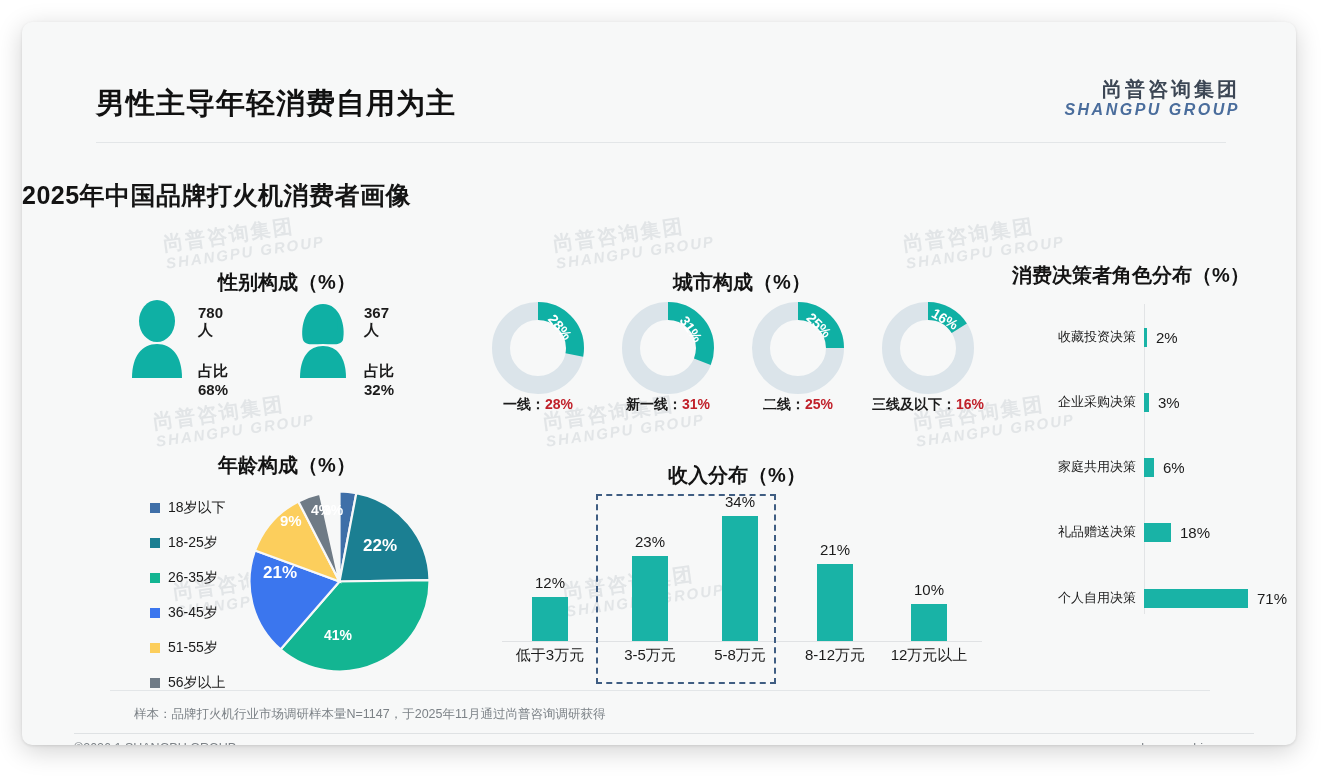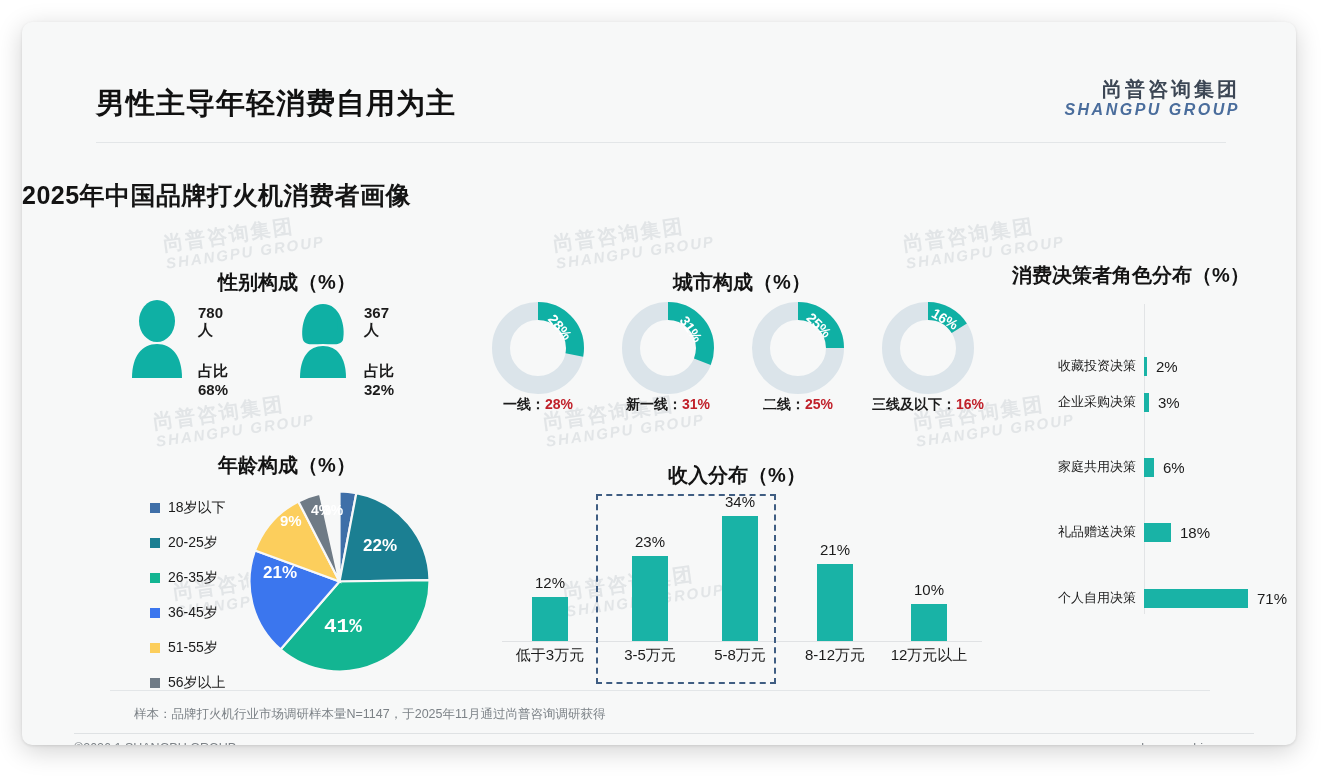--- a/index.html
+++ b/index.html
@@ -212,21 +212,21 @@
 
   <div class="sect-title" id="age-title">年龄构成（%）</div>
   <div class="pie-wrap">
     <div class="legend">
       <div class="leg-row">
         <span class="leg-sw" style="background:#3f6fa8;"></span>
         <span class="leg-lb">18岁以下</span>
         </div>
       <div class="leg-row">
         <span class="leg-sw" style="background:#1b7f92;"></span>
-        <span class="leg-lb">20-25岁</span>
+        <span class="leg-lb">18-25岁</span>
         </div>
       <div class="leg-row">
         <span class="leg-sw" style="background:#13b592;"></span>
         <span class="leg-lb">26-35岁</span>
         </div>
       <div class="leg-row">
         <span class="leg-sw" style="background:#3b76ee;"></span>
         <span class="leg-lb">36-45岁</span>
         </div>
       <div class="leg-row">
@@ -245,21 +245,21 @@
 
           <path d="M0 0 L0 -90 A90 90 0 0 1 16.85 -88.41 Z" fill="#3f6fa8" stroke="#f7f8f8" stroke-width="2.2"></path>
           <path d="M0 0 L16.85 -88.41 A90 90 0 0 1 89.99 -1.41 Z" fill="#1b7f92" stroke="#f7f8f8" stroke-width="2.2"></path>
           <path d="M0 0 L89.99 -1.41 A90 90 0 0 1 -58.98 67.93 Z" fill="#13b592" stroke="#f7f8f8" stroke-width="2.2"></path>
           <path d="M0 0 L-58.98 67.93 A90 90 0 0 1 -84.45 -31.09 Z" fill="#3b76ee" stroke="#f7f8f8" stroke-width="2.2"></path>
           <path d="M0 0 L-84.45 -31.09 A90 90 0 0 1 -41.13 -80.05 Z" fill="#fcce5c" stroke="#f7f8f8" stroke-width="2.2"></path>
           <path d="M0 0 L-41.13 -80.05 A90 90 0 0 1 -19.55 -87.85 Z" fill="#6f7b86" stroke="#f7f8f8" stroke-width="2.2"></path>
         </g>
       </svg>
       <div class="plab" style="left:116px;top:47px;font-size:17px;">22%</div>
-      <div class="plab" style="left:77px;top:126px;font-size:21px;font-family:Liberation Mono, monospace;">41%</div>
+      <div class="plab" style="left:77px;top:138px;font-size:14px;">41%</div>
       <div class="plab" style="left:16px;top:74px;font-size:17px;">21%</div>
       <div class="plab" style="left:33px;top:23px;font-size:15px;">9%</div>
       <div class="plab" style="left:64px;top:13px;font-size:14px;">4%</div>
       <div class="plab" style="left:76px;top:13px;font-size:14px;">3%</div>
     </div>
   </div>
 
   <div class="sect-title" id="income-title">收入分布（%）</div>
   <div class="bars">
     <div class="baseline"></div>
@@ -293,21 +293,21 @@
       <div class="bar-val">10%</div>
       <div class="bar-rect" style="height:37px;"></div>
     </div>
     <div class="bar-cat" style="left:382px;">12万元以上</div>
   </div>
 
   <div class="sect-title" id="role-title">消费决策者角色分布（%）</div>
   <div class="roles">
     <div class="role-axis"></div>
 
-    <div class="role-row" style="top:20px;margin-top:29px;">
+    <div class="role-row" style="top:20px;">
       <span class="role-lb">收藏投资决策</span>
       <span class="role-bar" style="width:3px;"></span>
       <span class="role-val">2%</span>
     </div>
     <div class="role-row" style="top:85px;">
       <span class="role-lb">企业采购决策</span>
       <span class="role-bar" style="width:5px;"></span>
       <span class="role-val">3%</span>
     </div>
     <div class="role-row" style="top:150px;">

